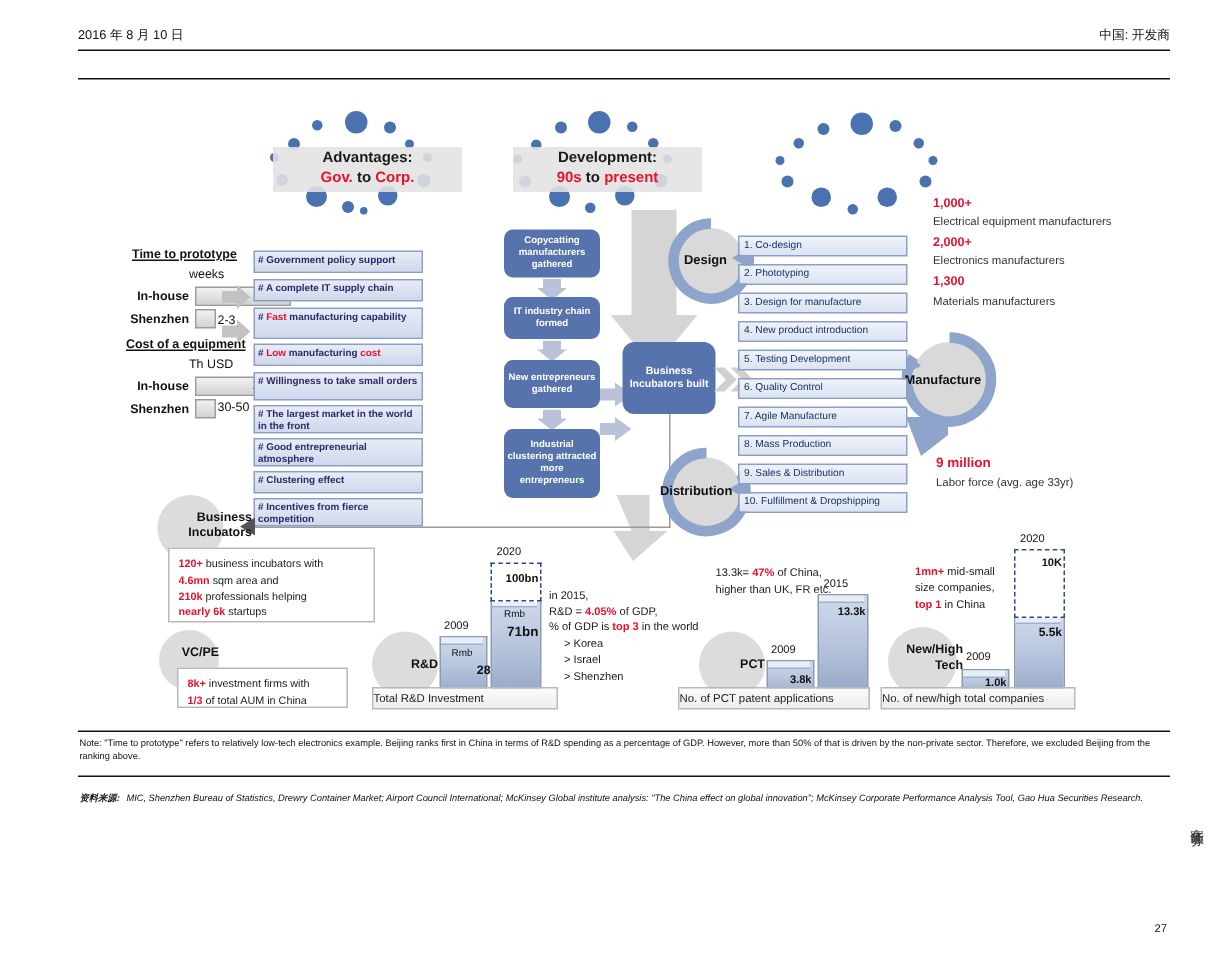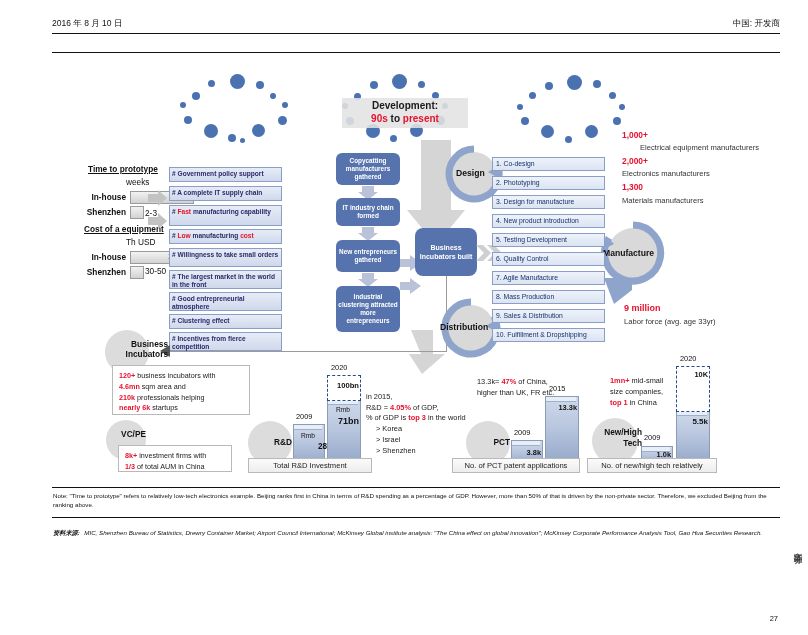--- a/index.html
+++ b/index.html
@@ -70,21 +70,21 @@
 
   
   .colbar{position:absolute;border:1px solid #8c9bb6;
           background:linear-gradient(180deg,#cfd9ea 0%,#b8c6de 45%,#93a6c8 100%);}
   .colbar-top{position:absolute;height:4px;background:#e8eef7;border-bottom:1px solid #9fb0cc;}
   .dashbar{position:absolute;border:1px dashed #2a4a8a;background:#fff;}
   .yr{position:absolute;font-size:7.4px;color:#111;}
   .val{position:absolute;font-size:8.2px;font-weight:bold;color:#111;text-align:right;}
   .valsm{position:absolute;font-size:6.6px;color:#111;text-align:center;}
   .axisbox{position:absolute;border:1px solid #b9b9b9;background:linear-gradient(#fbfbfb,#ededed);
-           font-size:7.6px;color:#222;text-align:center;line-height:13px;box-sizing:border-box;}
+           font-size:7.6px;color:#222;text-align:left;line-height:13px;box-sizing:border-box;}
   .note-txt{position:absolute;font-size:6.2px;line-height:1.45;color:#111;}
   .src-rule{position:absolute;height:1px;background:#111;}
   .src-txt{position:absolute;font-size:6.2px;line-height:1.45;color:#111;font-style:italic;}
   .pg{position:absolute;right:30px;bottom:12px;font-size:7.5px;color:#111;}
   .vstrip{position:absolute;right:4px;top:545px;width:12px;height:80px;
           font-size:9px;color:#111;writing-mode:vertical-rl;letter-spacing:1px;opacity:.85;}
   .conn{position:absolute;background:#9b9b9b;}
   .garrow{position:absolute;}
 </style>
 </head>
@@ -104,20 +104,24 @@
     <span class="dot" style="left:22px;top:20px;width:8px;height:8px;"></span>
     <span class="dot" style="left:100px;top:21px;width:6px;height:6px;"></span>
     <span class="dot" style="left:10px;top:30px;width:6px;height:6px;"></span>
     <span class="dot" style="left:112px;top:30px;width:6px;height:6px;"></span>
     <span class="dot" style="left:14px;top:44px;width:8px;height:8px;"></span>
     <span class="dot" style="left:108px;top:44px;width:9px;height:9px;"></span>
     <span class="dot" style="left:34px;top:52px;width:14px;height:14px;"></span>
     <span class="dot" style="left:82px;top:52px;width:13px;height:13px;"></span>
     <span class="dot" style="left:58px;top:62px;width:8px;height:8px;"></span>
     <span class="dot" style="left:70px;top:66px;width:5px;height:5px;"></span>
+    <div class="clabel">
+      <span class="l1">Advantages:</span>
+      <span class="l2"><span class="red">Gov.</span><span> to </span><span class="red">Corp.</span></span>
+    </div>
   </div>
 
   <div class="abs cluster" style="left:330px;top:72px;">
     <span class="dot" style="left:62px;top:2px;width:15px;height:15px;"></span>
     <span class="dot" style="left:40px;top:9px;width:8px;height:8px;"></span>
     <span class="dot" style="left:88px;top:9px;width:7px;height:7px;"></span>
     <span class="dot" style="left:24px;top:21px;width:7px;height:7px;"></span>
     <span class="dot" style="left:102px;top:20px;width:7px;height:7px;"></span>
     <span class="dot" style="left:12px;top:31px;width:6px;height:6px;"></span>
     <span class="dot" style="left:112px;top:31px;width:6px;height:6px;"></span>
@@ -250,21 +254,21 @@
   <div class="chain" style="top:195px;">3. Design for manufacture</div>
   <div class="chain" style="top:214px;">4. New product introduction</div>
   <div class="chain" style="top:233px;">5. Testing Development</div>
   <div class="chain" style="top:252px;">6. Quality Control</div>
   <div class="chain" style="top:271px;">7. Agile Manufacture</div>
   <div class="chain" style="top:290px;">8. Mass Production</div>
   <div class="chain" style="top:309px;">9. Sales &amp; Distribution</div>
   <div class="chain" style="top:328px;">10. Fulfillment &amp; Dropshipping</div>
 
   <div class="abs stat-n" style="left:622px;top:130px;">1,000+</div>
-  <div class="abs stat-t" style="left:640px;top:143px;">Electrical equipment manufacturers</div>
+  <div class="abs stat-t" style="left:622px;top:143px;">Electrical equipment manufacturers</div>
   <div class="abs stat-n" style="left:622px;top:156px;">2,000+</div>
   <div class="abs stat-t" style="left:622px;top:169px;">Electronics manufacturers</div>
   <div class="abs stat-n" style="left:622px;top:182px;">1,300</div>
   <div class="abs stat-t" style="left:622px;top:196px;">Materials manufacturers</div>
 
   <svg class="garrow" style="left:604px;top:278px;width:28px;height:26px;">
       <path d="M0 0 h28 v12 L10 26 z" fill="#8ea4cb"></path>
     </svg>
   <div class="abs stat-n" style="left:624px;top:303px;font-size:9px;">9 million</div>
   <div class="abs stat-t" style="left:624px;top:317px;">Labor force (avg. age 33yr)</div>
@@ -357,21 +361,21 @@
 
   <div class="colbar" style="left:676px;top:410px;width:32px;height:54px;"></div>
   <div class="colbar-top" style="left:677px;top:411px;width:30px;"></div>
   <div class="yr" style="left:680px;top:398px;">2015</div>
   <div class="val" style="left:676px;top:417px;width:32px;font-size:8px;">5.5k</div>
 
   <div class="dashbar" style="left:676px;top:366px;width:32px;height:44px;"></div>
   <div class="yr" style="left:680px;top:354px;">2020</div>
   <div class="val" style="left:676px;top:370px;width:32px;font-size:7.4px;">10K</div>
 
-  <div class="axisbox" style="left:587px;top:458px;width:130px;height:15px;">No. of new/high tech relatively</div>
+  <div class="axisbox" style="left:587px;top:458px;width:130px;height:15px;">No. of new/high total companies</div>
 
   <div class="src-rule" style="left:52px;top:487px;width:728px;"></div>
   <div class="note-txt" style="left:53px;top:492px;width:726px;">Note: "Time to prototype" refers to relatively low-tech electronics example. Beijing ranks first in China in terms of R&amp;D spending as a percentage of GDP. However, more than 50% of that is driven by the non-private sector. Therefore, we excluded Beijing from the ranking above.</div>
   <div class="src-rule" style="left:52px;top:517px;width:728px;"></div>
   <div class="abs" style="left:53px;top:521px;width:726px;">
     <span style="font-size:6.2px;font-weight:bold;font-style:italic;">资料来源:</span>
     <span class="src-txt" style="position:static;">MIC, Shenzhen Bureau of Statistics, Drewry Container Market; Airport Council International; McKinsey Global institute analysis: "The China effect on global innovation"; McKinsey Corporate Performance Analysis Tool, Gao Hua Securities Research.</span>
   </div>
 
   <div class="pg">27</div>

